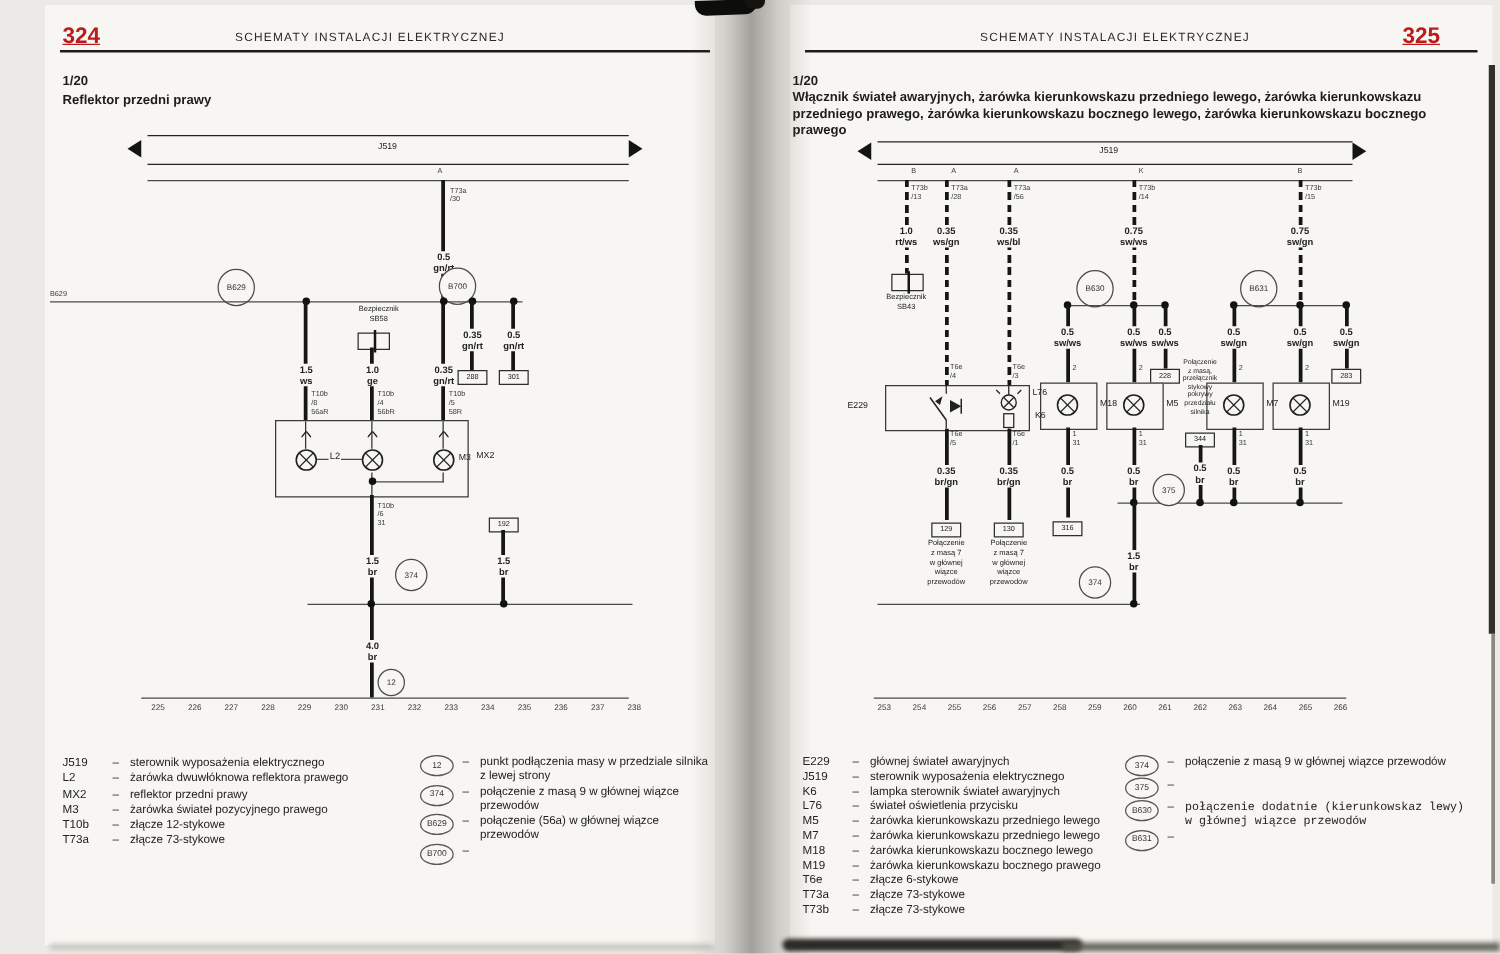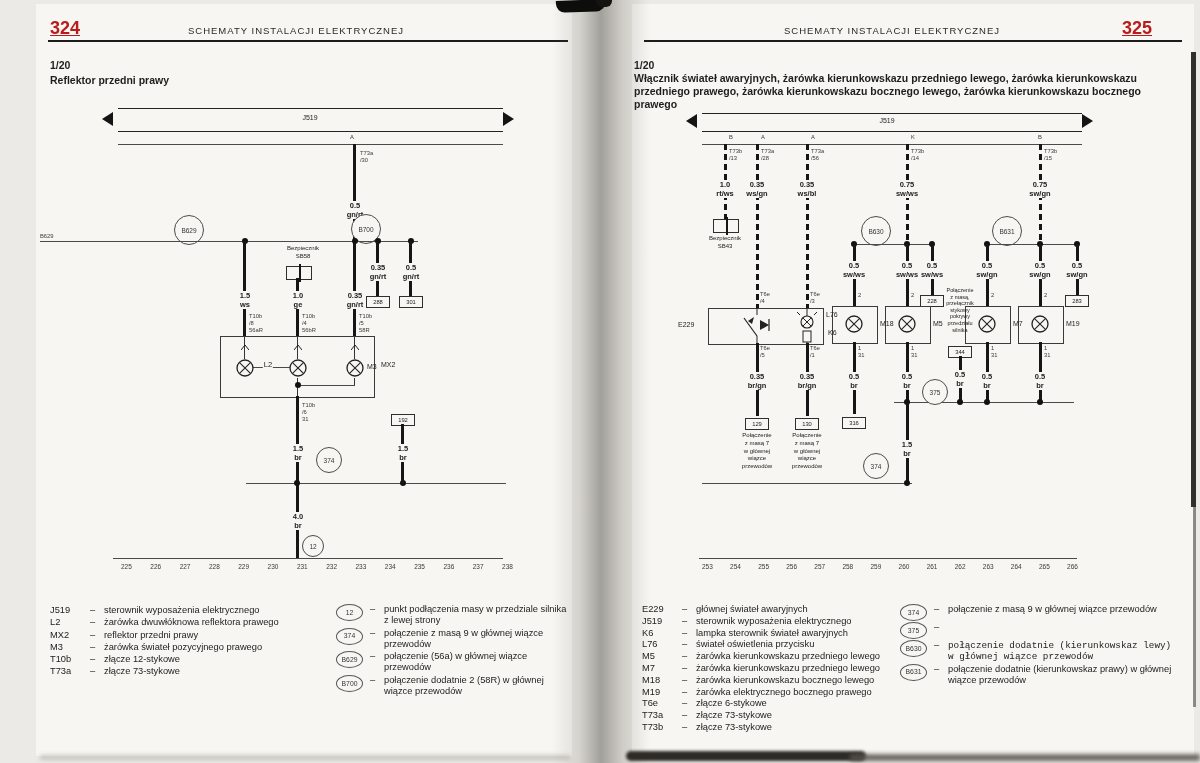--- a/index.html
+++ b/index.html
@@ -252,21 +252,20 @@
 
         <div class="srow">
           <span class="spill">B629</span>
           <span class="cdash">–</span>
           <span class="sdesc" style="width:196px;">połączenie (56a) w głównej wiązce przewodów</span>
         </div>
 
         <div class="srow">
           <span class="spill">B700</span>
           <span class="cdash">–</span>
-          <span class="sdesc" style="width:196px;">połączenie dodatnie 2 (58R) w głównej wiązce przewodów</span>
         </div>
       </div>
   </div>
 
   <div class="page right">
     <div class="pgno" style="left:490px;top:14px;">325</div>
     <div class="phead" style="left:0;top:21px;width:520px;">SCHEMATY INSTALACJI ELEKTRYCZNEJ</div>
     <div class="rule" style="left:12px;top:36px;width:538px;"></div>
     <div class="dref" style="left:2px;top:55px;">1/20</div>
     <div class="dtitle" style="left:2px;top:68px;width:548px;">Włącznik świateł awaryjnych, żarówka kierunkowskazu przedniego lewego, żarówka kierunkowskazu
@@ -534,21 +533,21 @@
 
         <div class="crow" style="line-height:11.8px;">
           <span class="ccode">M18</span>
           <span class="cdash">–</span>
           <span class="cdesc">żarówka kierunkowskazu bocznego lewego</span>
         </div>
 
         <div class="crow" style="line-height:11.8px;">
           <span class="ccode">M19</span>
           <span class="cdash">–</span>
-          <span class="cdesc">żarówka elektrycznego bocznego prawego</span>
+          <span class="cdesc">żarówka kierunkowskazu bocznego prawego</span>
         </div>
 
         <div class="crow" style="line-height:11.8px;">
           <span class="ccode">T6e</span>
           <span class="cdash">–</span>
           <span class="cdesc">złącze 6-stykowe</span>
         </div>
 
         <div class="crow" style="line-height:11.8px;">
           <span class="ccode">T73a</span>
@@ -577,21 +576,20 @@
 
         <div class="srow">
           <span class="spill">B630</span>
           <span class="cdash">–</span>
           <span class="sdesc" style="width:228px;font-family:Liberation Mono, monospace;">połączenie dodatnie (kierunkowskaz lewy) w głównej wiązce przewodów</span>
         </div>
 
         <div class="srow">
           <span class="spill">B631</span>
           <span class="cdash">–</span>
-          <span class="sdesc" style="width:228px;">połączenie dodatnie (kierunkowskaz prawy) w głównej wiązce przewodów</span>
         </div>
       </div>
   </div>
 
   <div class="gutter"></div>
   <div class="blob1"></div>
   <div class="blob2"></div>
   <div class="smear1"></div>
   <div class="smear2"></div>
   <div class="smear3"></div>

